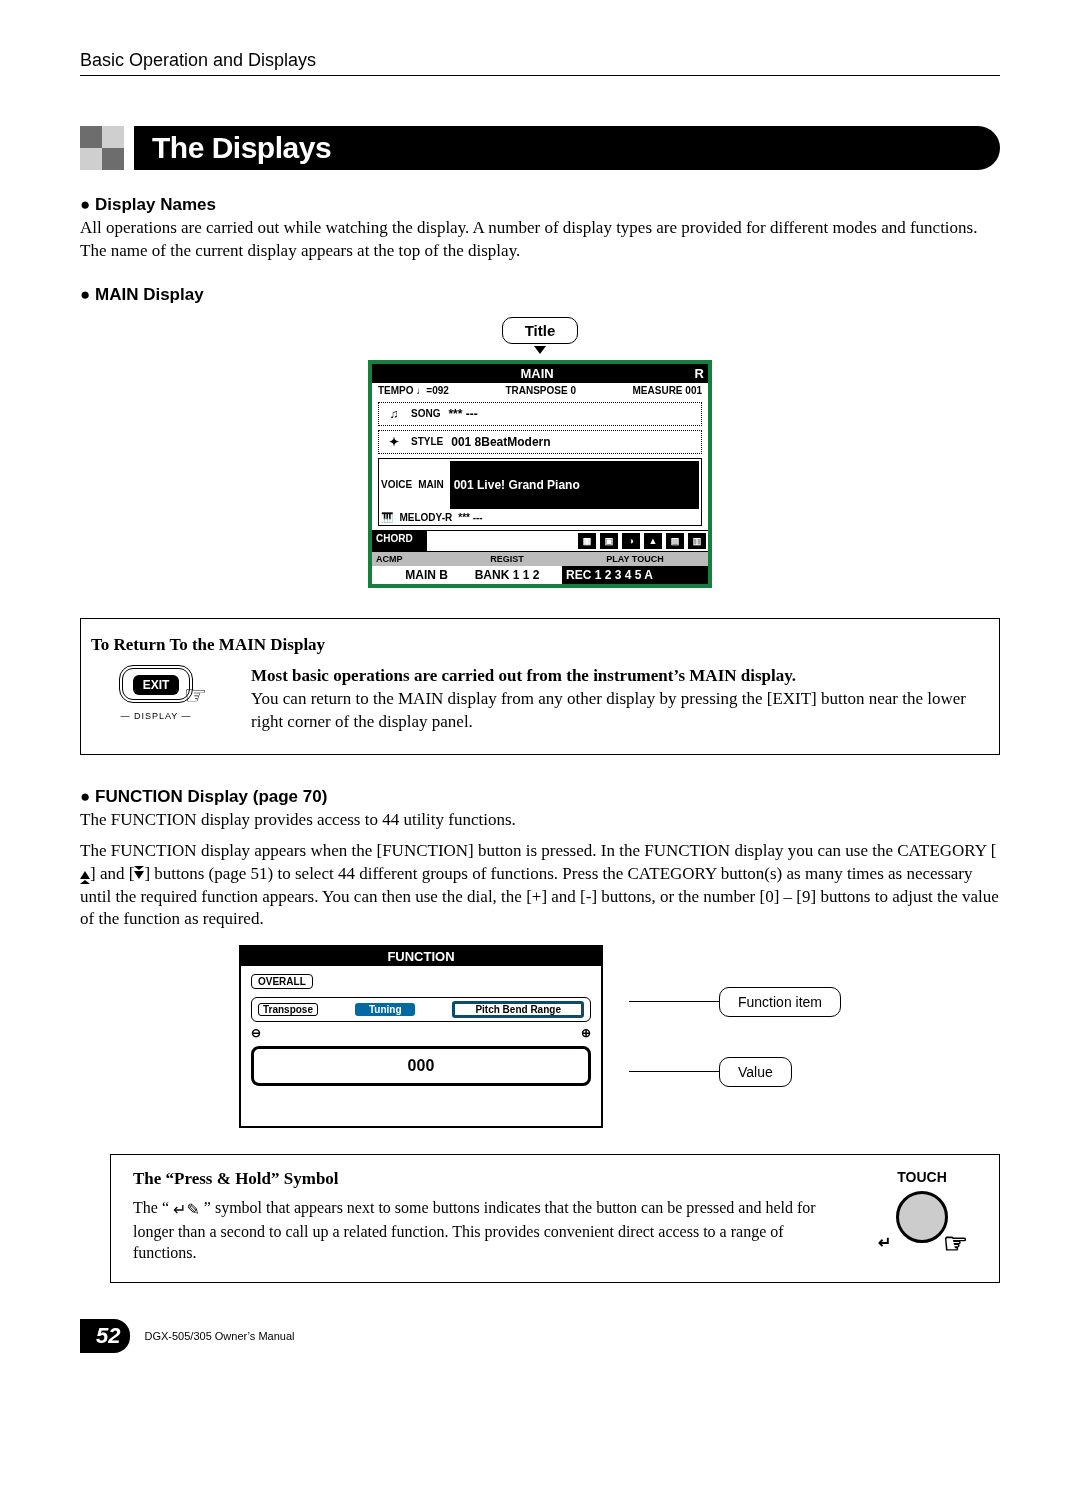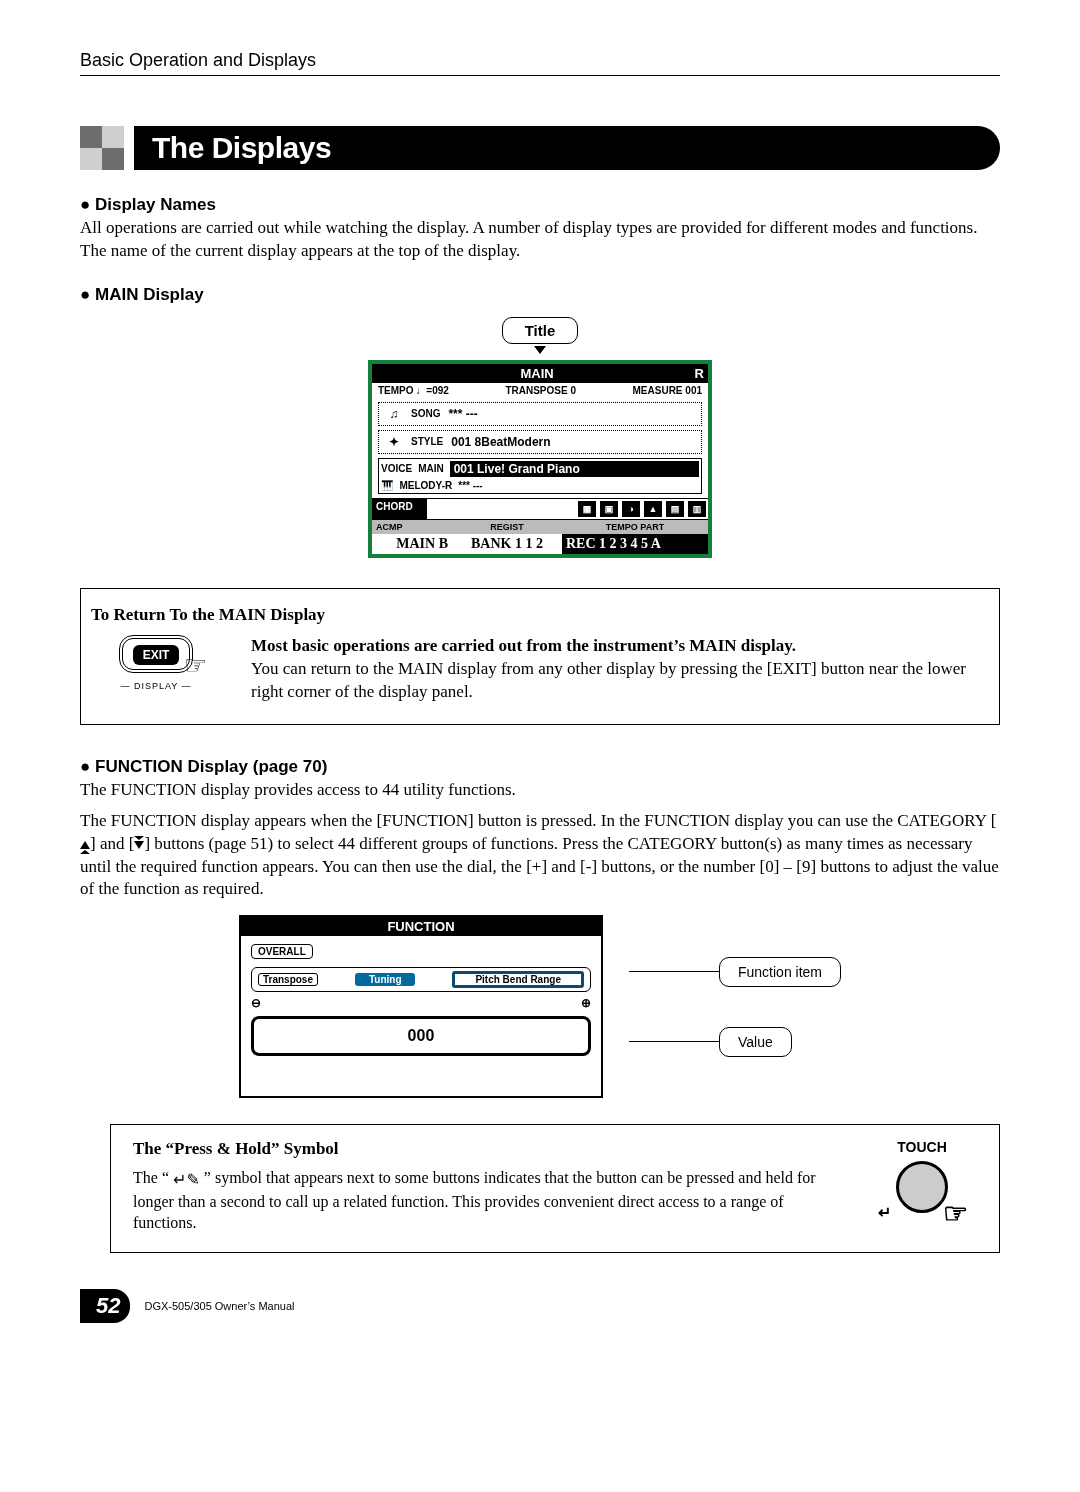--- a/index.html
+++ b/index.html
@@ -127,21 +127,21 @@
     display:flex; justify-content:space-between; font-size:10px; padding:2px 6px;
   }
   .lcd-field{
     display:flex; align-items:center; gap:8px;
     border:1px dotted #000; margin:4px 6px; padding:4px 6px;
   }
   .lcd-field .icon{width:18px;display:inline-flex;justify-content:center;}
   .lcd-field .lbl{font-size:10px;}
   .lcd-voicebox{ margin:4px 6px; border:1px solid #000; padding:2px; }
   .lcd-voicebox .row{display:flex;align-items:center;gap:6px;font-size:10px;}
-  .lcd-voicebox .main-inv{background:#000;color:#fff;padding:1px 4px;font-size:12px;flex:1;}
+  .lcd-voicebox .main-inv{background:#000;color:#fff;padding:17px 4px;font-size:12px;flex:1;}
   .lcd-bottom{
     display:grid;
     grid-template-columns: 55px 1fr;
     font-size:10px;
     border-top:1px solid #000;
   }
   .lcd-bottom .chord{background:#000;color:#fff;padding:2px 4px;}
   .lcd-bottom .icons{display:flex;gap:4px;padding:2px;justify-content:flex-end;}
   .lcd-bottom .icons span{background:#000;color:#fff;width:18px;height:16px;display:inline-flex;align-items:center;justify-content:center;font-size:9px;}
   .lcd-statusbar{
@@ -149,22 +149,21 @@
     grid-template-columns: 80px 110px 1fr;
     font-size:9px;
   }
   .lcd-statusbar >div{padding:2px 4px;border-top:1px solid #000;}
   .lcd-statusbar .acmp{background:#bbb;}
   .lcd-statusbar .reg{background:#bbb;text-align:center;}
   .lcd-statusbar .play{background:#bbb;text-align:center;}
   .lcd-statusbar2{
     display:grid;
     grid-template-columns:80px 110px 1fr;
-    font-size:14px;
-    font-family:Liberation Serif, serif;
+    font-size:12px;
   }
   .lcd-statusbar2 >div{padding:2px 4px;}
   .lcd-statusbar2 .bank{text-align:center;}
   .lcd-statusbar2 .rec{background:#000;color:#fff;}
 
   
   .framed {
     border:1px solid #000;
     padding:16px 26px 20px 10px;
     margin:0 0 32px 0;
@@ -324,21 +323,21 @@
             <span>▣</span>
             <span>◑</span>
             <span>▲</span>
             <span>▤</span>
             <span>▥</span>
           </div>
         </div>
         <div class="lcd-statusbar">
           <div class="acmp">ACMP</div>
           <div class="reg">REGIST</div>
-          <div class="play">TEMPO PART</div>
+          <div class="play">PLAY TOUCH</div>
         </div>
         <div class="lcd-statusbar2">
           <div style="text-align:right;">MAIN B</div>
           <div class="bank">BANK 1   1 2</div>
           <div class="rec">REC 1 2 3 4 5 A</div>
         </div>
       </div>
     </div>
   </div>
 

